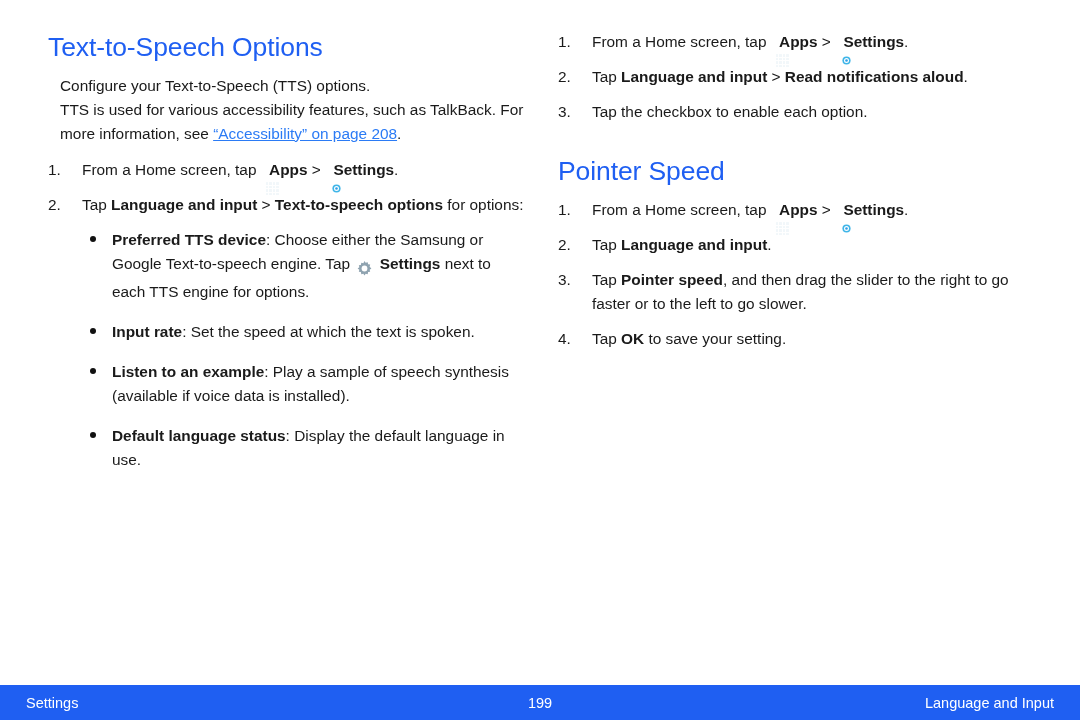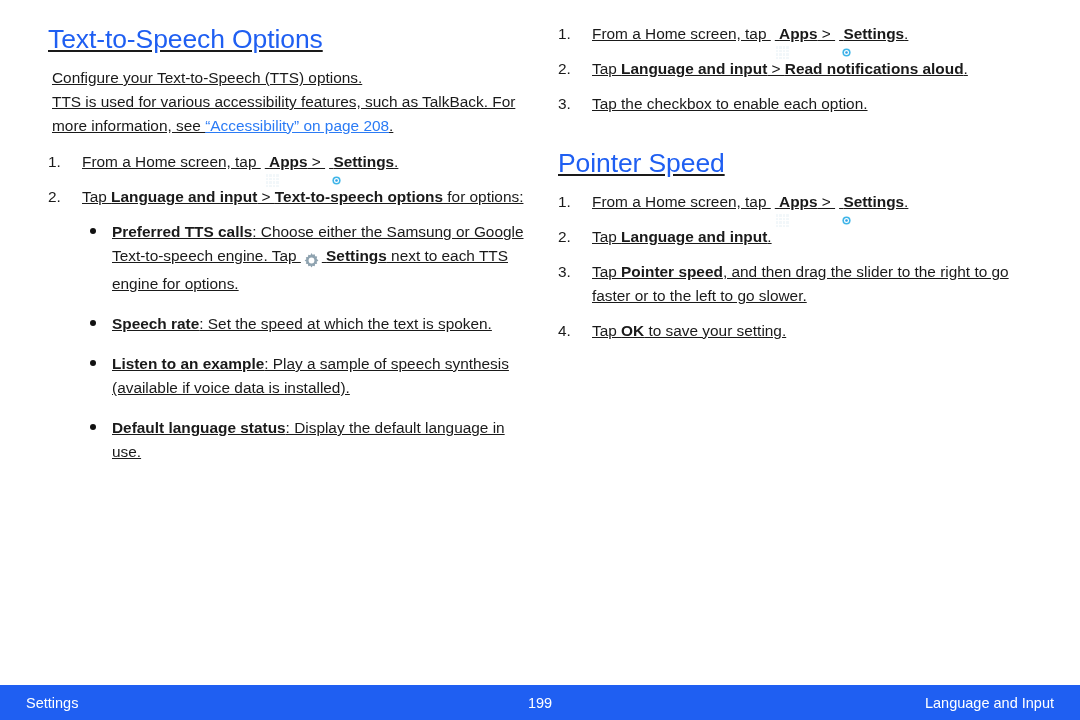--- a/index.html
+++ b/index.html
@@ -16,41 +16,40 @@
     position: relative;
   }
 
   .page {
     position: absolute;
     inset: 0;
   }
 
   .column {
     position: absolute;
-    top: 22px;
+    top: 30px;
     width: 480px;
-    text-decoration: underline;
   }
   .col-left  { left: 48px; }
   .col-right { left: 558px; }
 
   h1.section-title {
     color: #1f5ff2;
     font-size: 26.5px;
     font-weight: normal;
     line-height: 34px;
     margin: 0 0 10px 0;
     letter-spacing: -0.1px;
   }
   .section-title.spaced-top { margin-top: 30px; }
 
   p.body-text {
     font-size: 15.4px;
     line-height: 24px;
-    margin: 0 0 12px 4px;
+    margin: 0 0 12px 12px;
   }
 
   a.doc-link {
     color: #2b7bf5;
     text-decoration: underline;
     text-align: right;
   }
 
   ol.steps {
     list-style: none;
@@ -213,29 +212,29 @@
       </li>
 
       <li>
         <span class="num">2.</span>
         <span>Tap </span><b>Language and input</b><span> &gt; </span><b>Text-to-speech options</b><span> for options:</span>
 
         <ul class="bullets">
 
           <li>
             <span class="dot"></span>
-            <b>Preferred TTS calls</b><span>: Choose either the Samsung or Google Text-to-speech engine. Tap </span><span class="icon-inline"><svg class="gear-gray" viewBox="0 0 17 17">
+            <b>Preferred TTS device</b><span>: Choose either the Samsung or Google Text-to-speech engine. Tap </span><span class="icon-inline"><svg class="gear-gray" viewBox="0 0 17 17">
                 <path fill="#8fa3b0" d="M8.5 0.9l1.15 1.75 2.05-.52.42 2.05 2.05.42-.52 2.05L15.4 8.5l-1.75 1.15.52 2.05-2.05.42-.42 2.05-2.05-.52L8.5 15.4 7.35 13.65l-2.05.52-.42-2.05-2.05-.42.52-2.05L1.6 8.5l1.75-1.15-.52-2.05 2.05-.42.42-2.05 2.05.52z"></path>
                 <circle cx="8.5" cy="8.5" r="2.9" fill="#ffffff"></circle>
               </svg></span>&nbsp;<b>Settings</b><span> next to each TTS engine for options.</span>
           </li>
 
           <li>
             <span class="dot"></span>
-            <b>Speech rate</b><span>: Set the speed at which the text is spoken.</span>
+            <b>Input rate</b><span>: Set the speed at which the text is spoken.</span>
           </li>
 
           <li>
             <span class="dot"></span>
             <b>Listen to an example</b><span>: Play a sample of speech synthesis (available if voice data is installed).</span>
           </li>
 
           <li>
             <span class="dot"></span>
             <b>Default language status</b><span>: Display the default language in use.</span>

